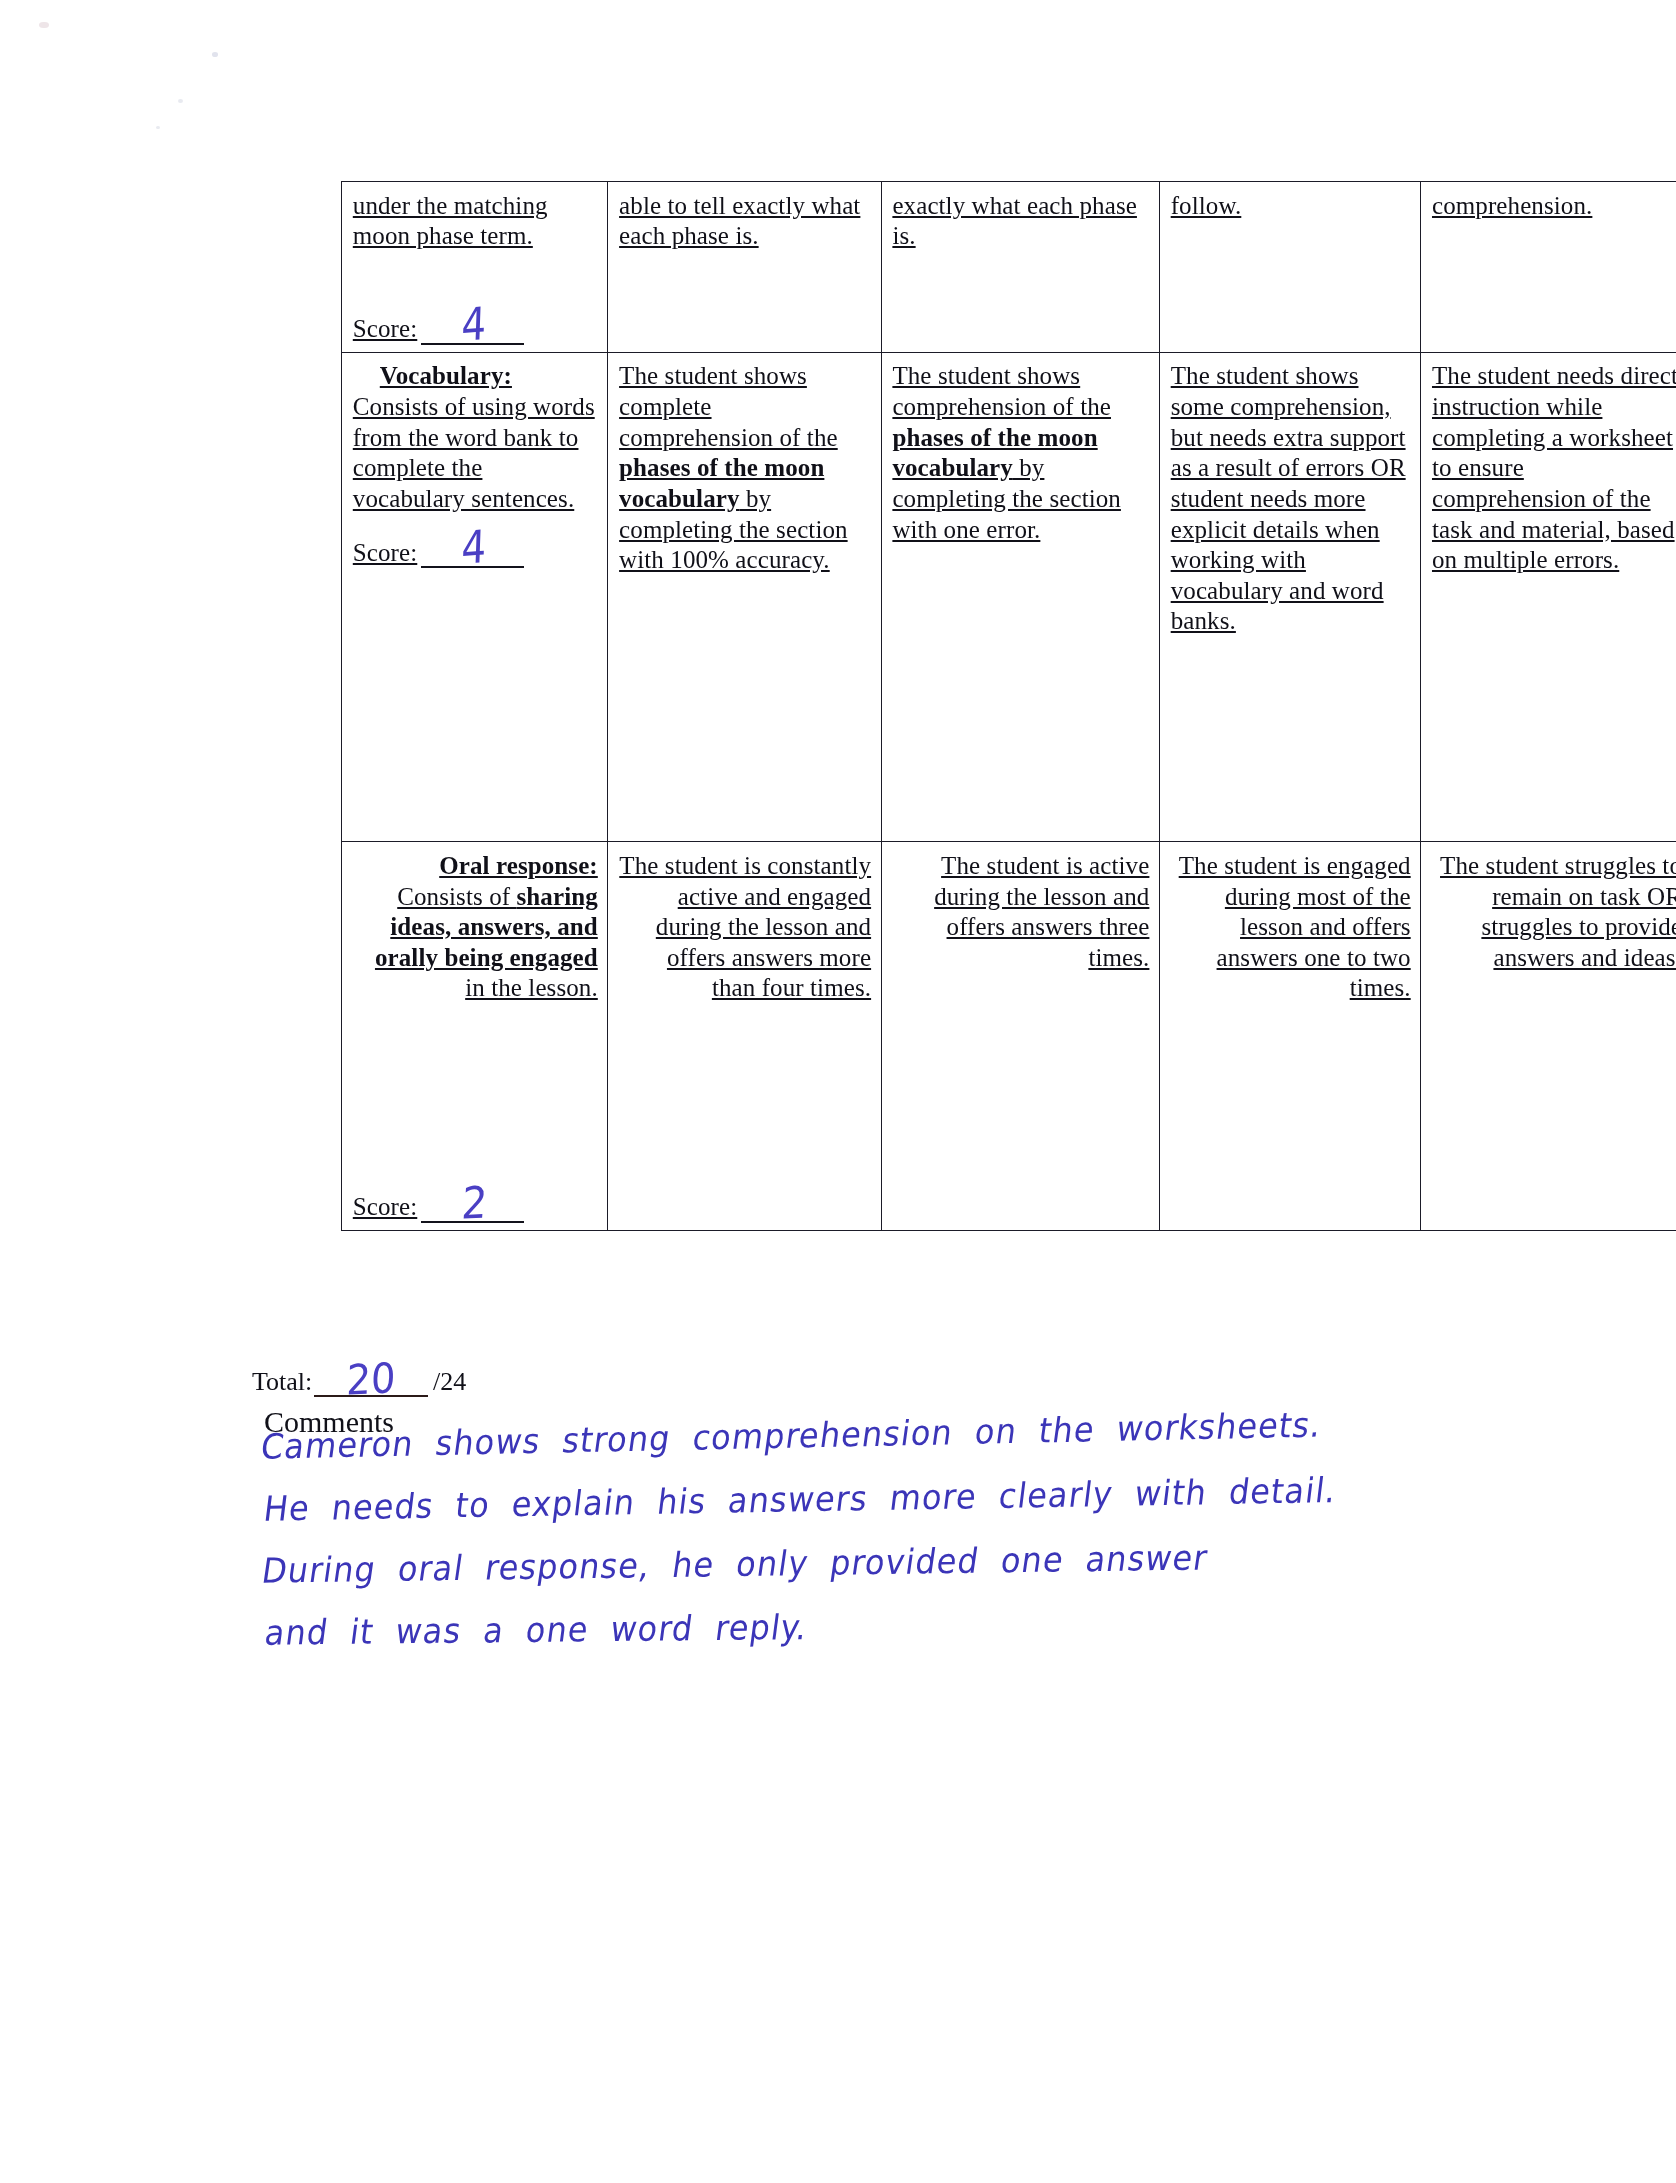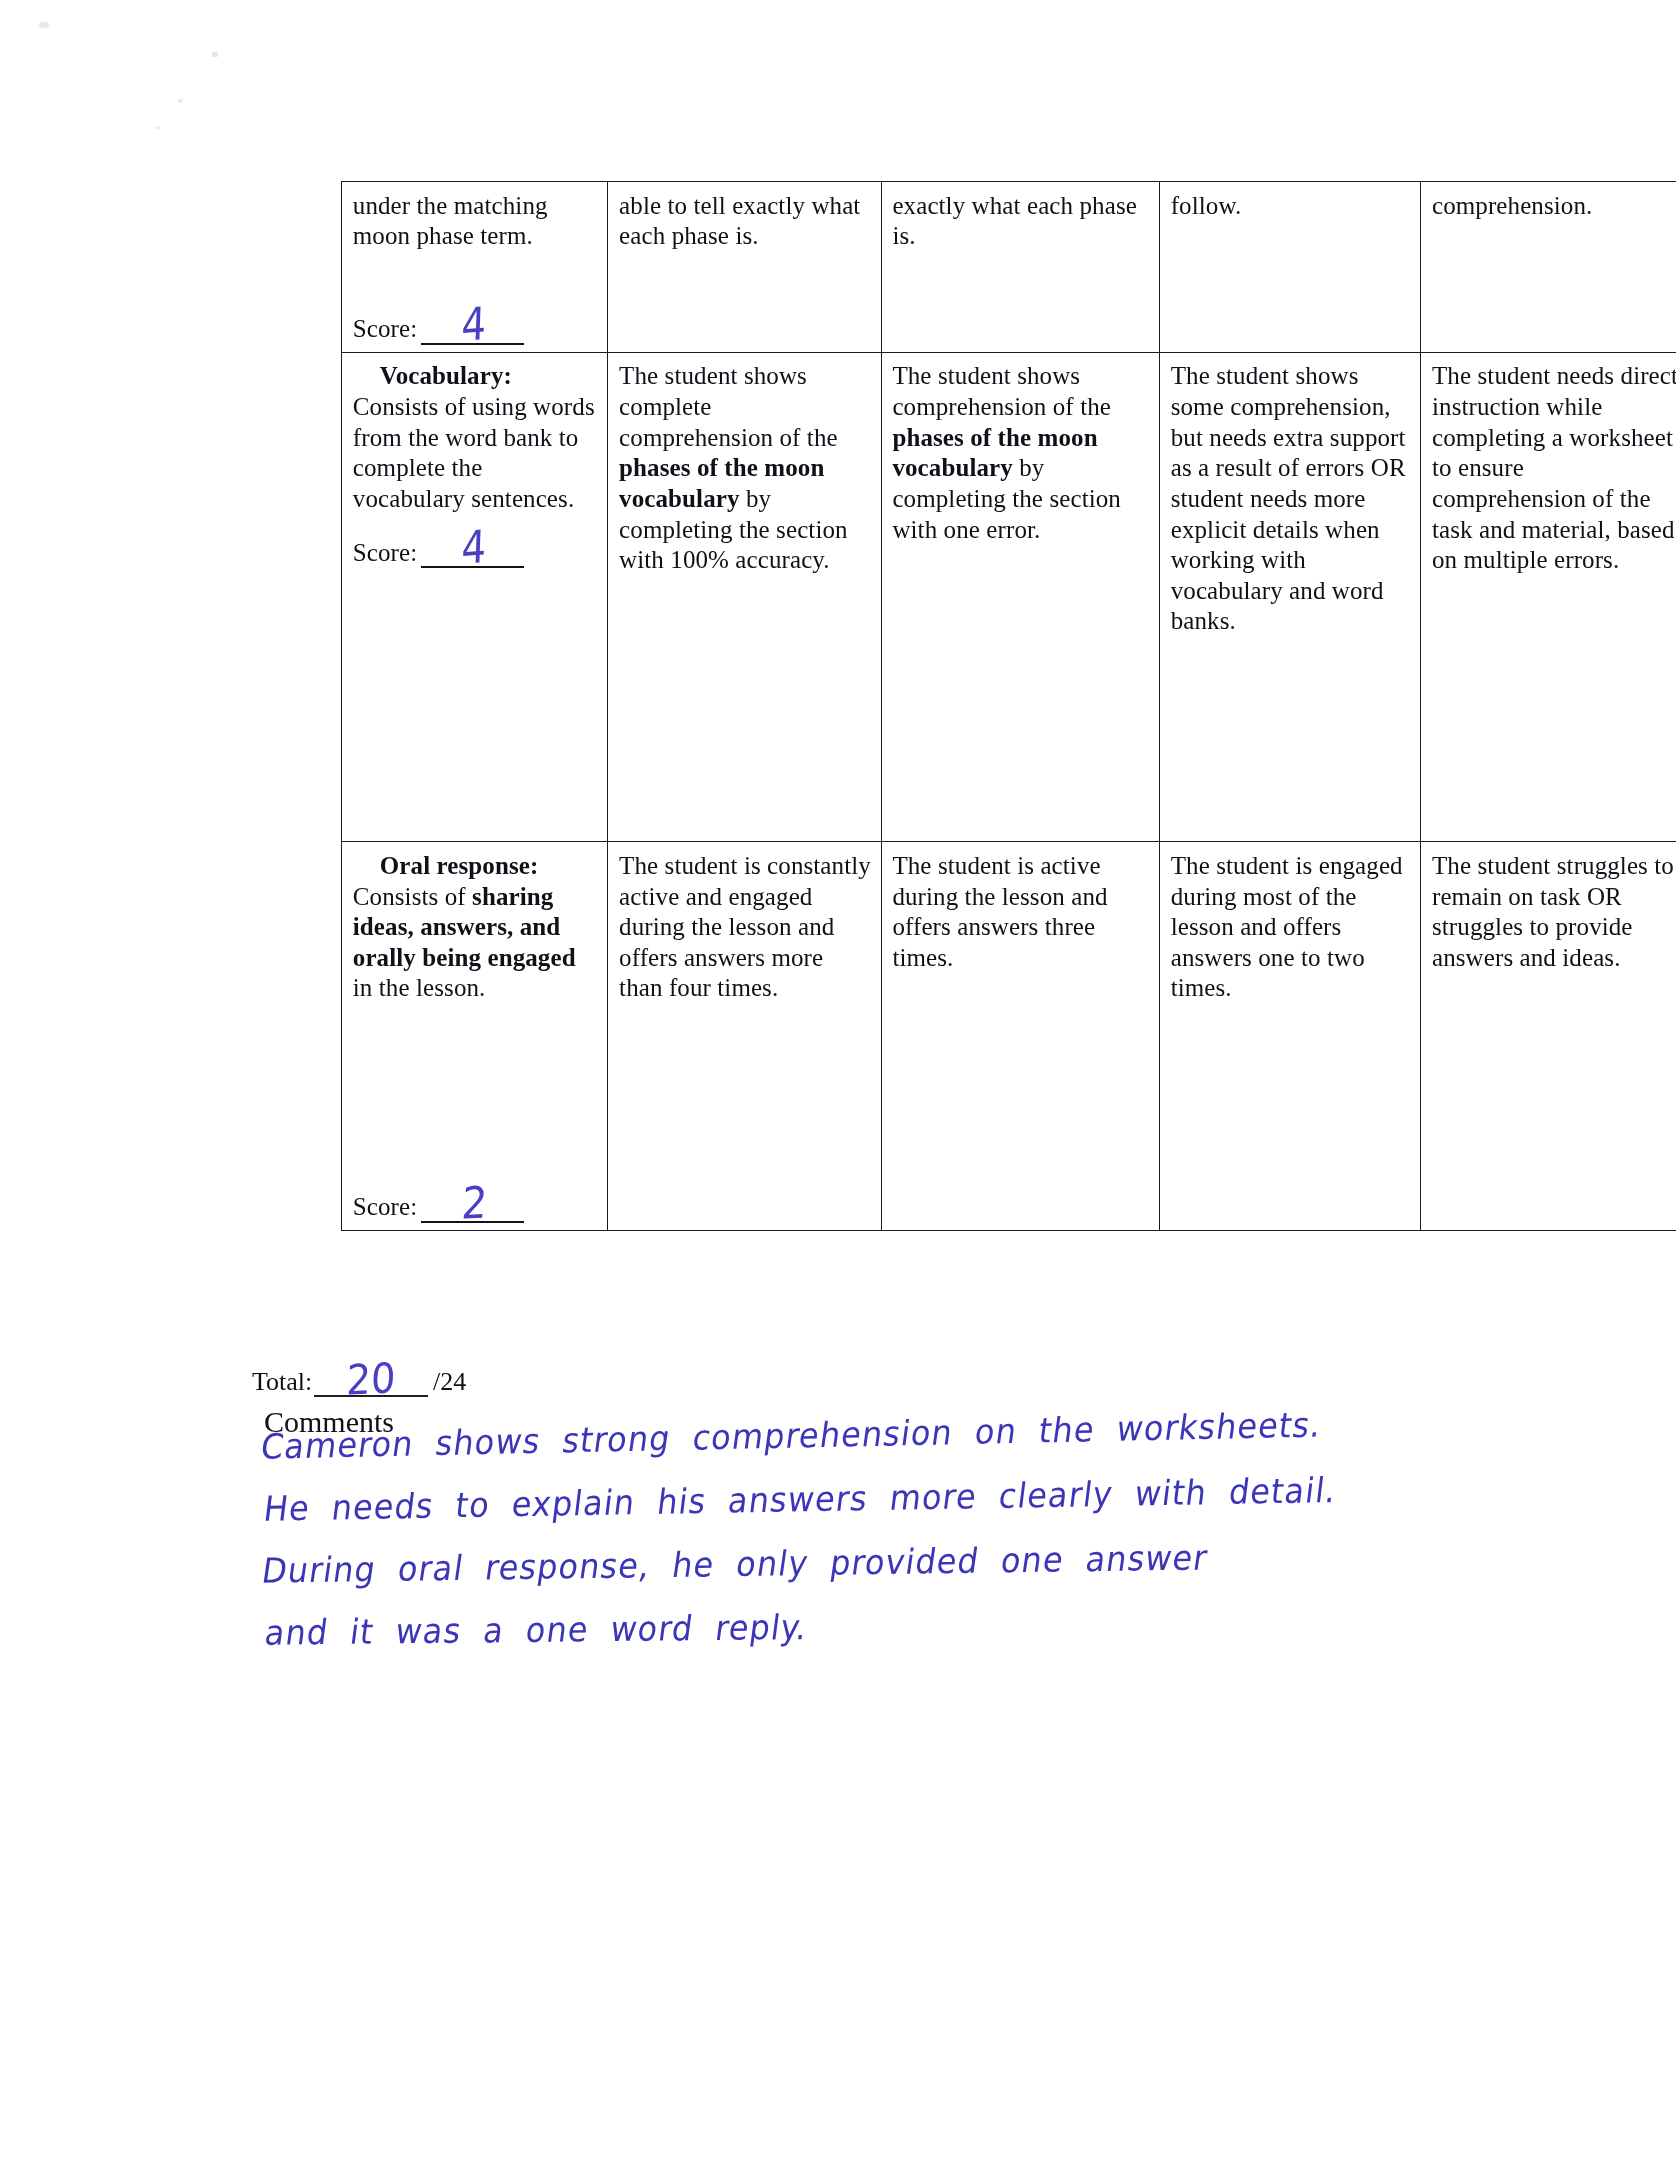--- a/index.html
+++ b/index.html
@@ -38,20 +38,21 @@
     border-collapse: collapse;
     table-layout: fixed;
   }
   .rubric td {
     border: 1.4px solid #1b1b28;
     vertical-align: top;
     padding: 8.8px 9.5px 6.8px 10.8px;
     font-size: 25px;
     line-height: 1.225;
     letter-spacing: 0.1px;
+    text-decoration: underline;
   }
   .c1 { width: 245px; }
   .c2 { width: 252px; }
   .c3 { width: 257px; }
   .c4 { width: 240px; }
   .c5 { width: 250px; }
 
   .rubric p {
     margin: 0;
   }
@@ -89,21 +90,21 @@
     line-height: 1;
     letter-spacing: 0;
     transform-origin: center bottom;
   }
   .hand-4  { transform: translateX(-50%) rotate(-4deg) skewX(-6deg) scale(1.02,1.18); }
   .hand-2  { transform: translateX(-50%) rotate(-3deg) skewX(-7deg) scale(1.05,1.15); }
 
   
   .r1 td { height: 154px; }
   .r2 td { height: 473px; }
-  .r3 td { height: 372px; }
+  .r3 td { height: 372px; text-align: right; }
 
   .cell-inner {
     display: flex;
     flex-direction: column;
     height: 100%;
     min-height: 100%;
   }
   .cell-push { flex: 1 1 auto; }
 
   

